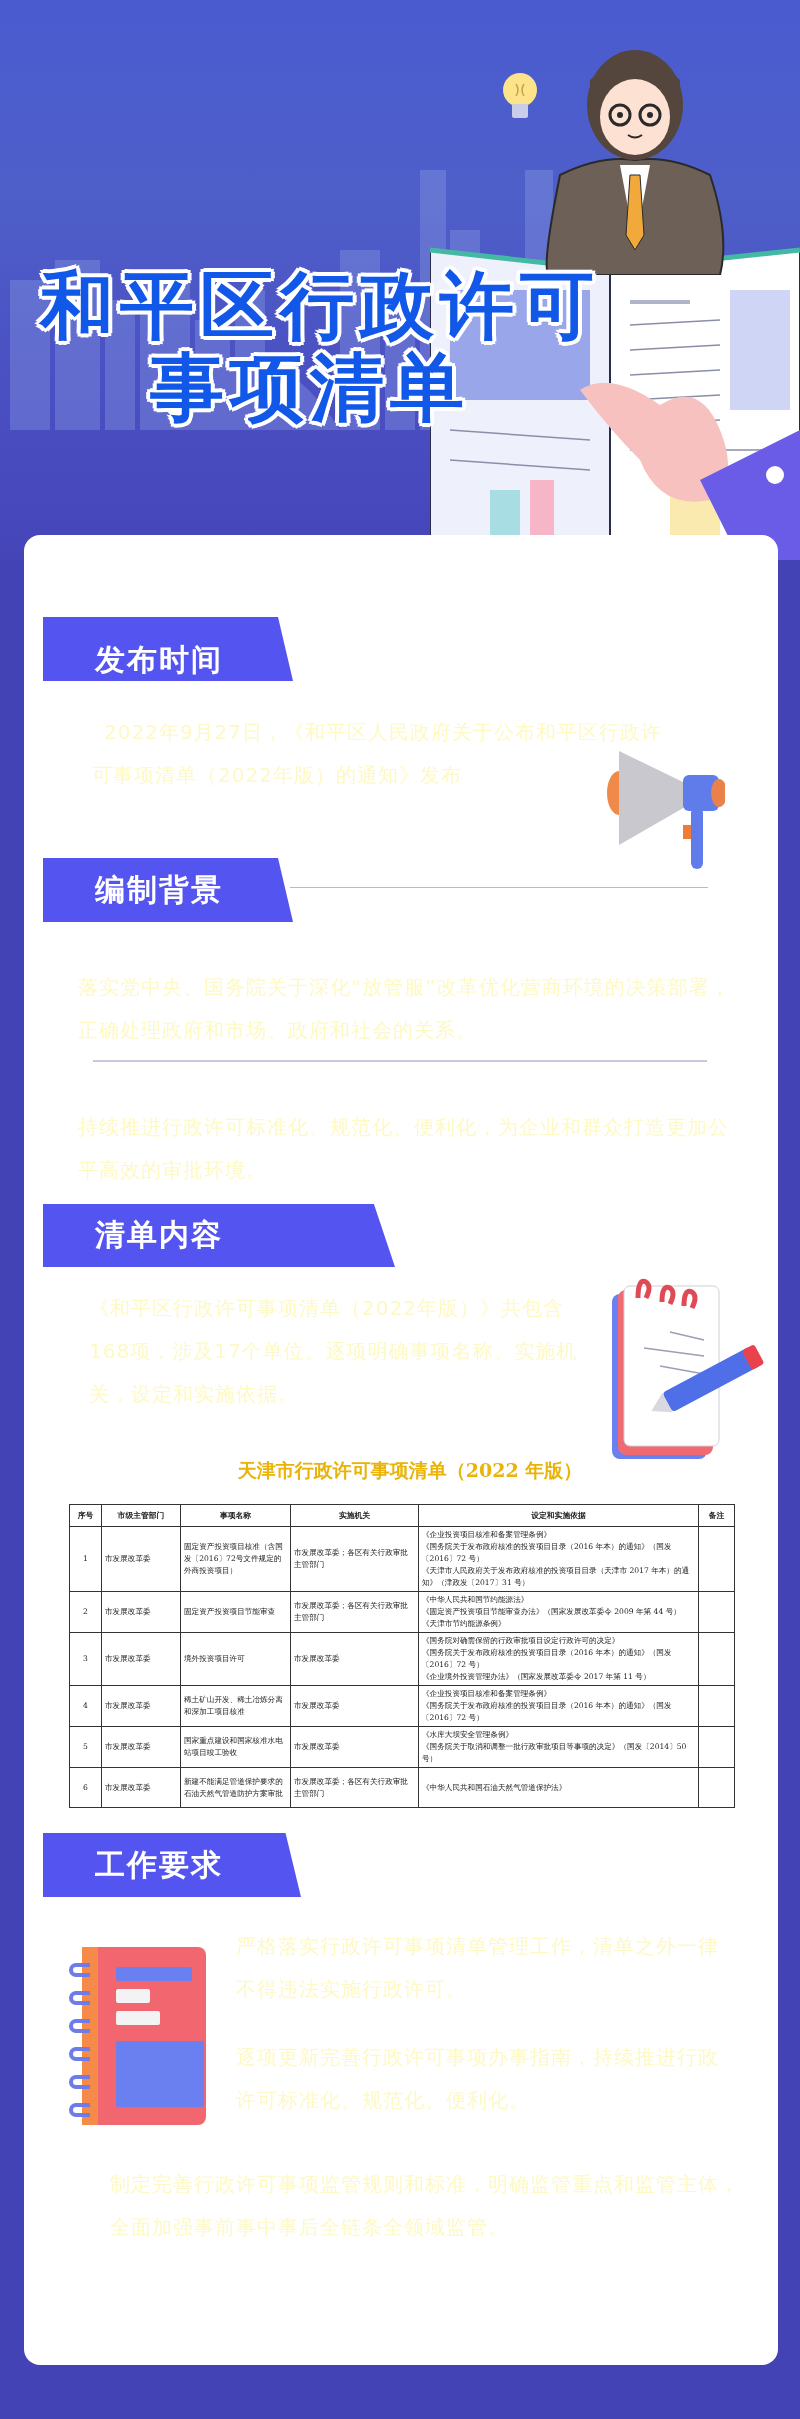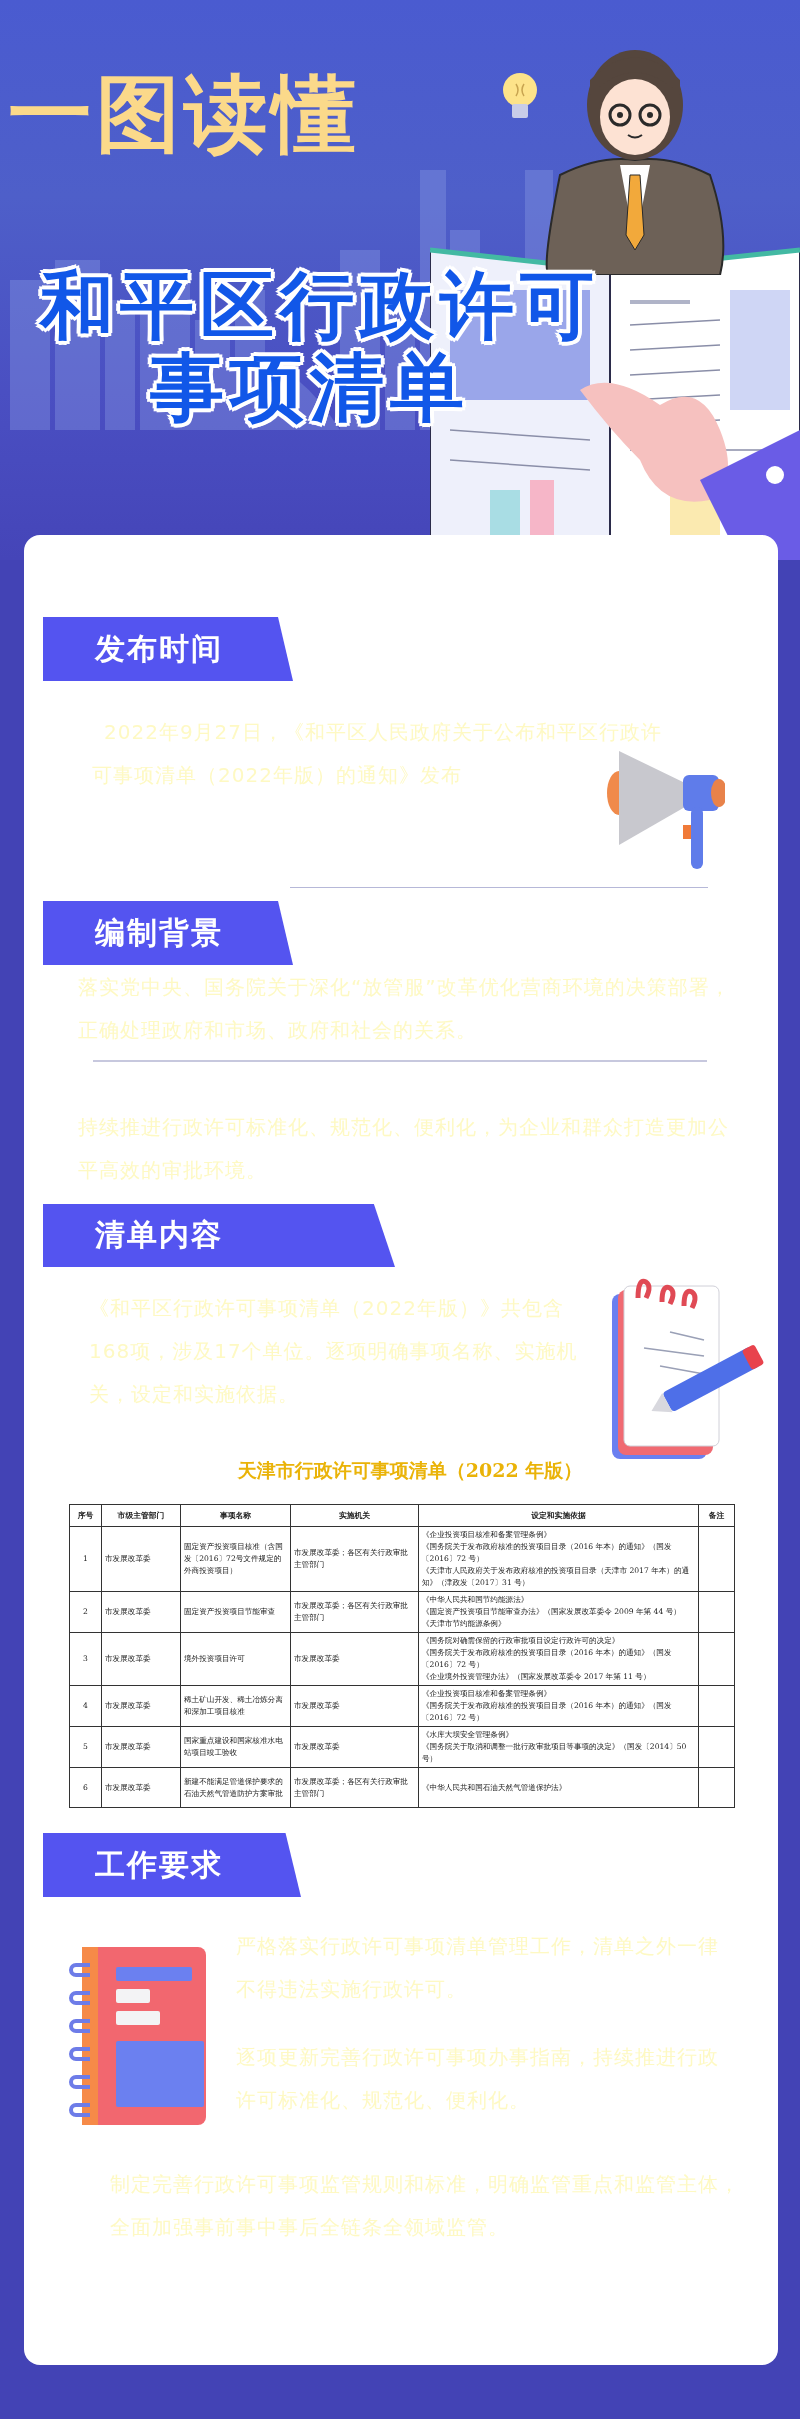--- a/index.html
+++ b/index.html
@@ -56,21 +56,20 @@
       <rect x="340" y="80" width="40" height="180"></rect>
       <rect x="385" y="140" width="30" height="120"></rect>
       <rect x="420" y="-40" width="26" height="300"></rect>
       <rect x="450" y="60" width="30" height="200"></rect>
       <rect x="525" y="-80" width="28" height="340"></rect>
       <rect x="560" y="120" width="30" height="140"></rect>
       <rect x="740" y="120" width="60" height="140"></rect>
     </g>
   </svg>
 
-  <div class="hero-kicker">一图读懂</div>
 
   <svg style="position:absolute;left:500px;top:70px" width="40" height="60" viewBox="0 0 40 60">
     <circle cx="20" cy="20" r="17" fill="#fde38a"></circle>
     <rect x="12" y="34" width="16" height="14" rx="2" fill="#c9cde8"></rect>
     <path d="M16 14 q4 6 0 12 M24 14 q-4 6 0 12" stroke="#c8a450" stroke-width="1.5" fill="none"></path>
   </svg>
 
   <svg style="position:absolute;left:430px;top:230px" width="370" height="330" viewBox="0 0 370 330">
     <path d="M0 20 L180 40 L180 330 L0 320 Z" fill="#eef0fb" stroke="#2b2b4a" stroke-width="2"></path>
     <path d="M180 40 L370 20 L370 320 L180 330 Z" fill="#ffffff" stroke="#2b2b4a" stroke-width="2"></path>
@@ -112,35 +111,35 @@
 
   <svg style="position:absolute;left:570px;top:310px" width="230" height="250" viewBox="0 0 230 250">
     <path d="M10 80 Q 40 60 90 95 Q 130 70 150 120 Q 170 170 140 190 Q 90 200 70 150 Q 40 120 10 80 Z" fill="#f6c1bf"></path>
     <path d="M130 170 L 230 120 L 230 250 L 170 250 Z" fill="#6a5ce6"></path>
     <circle cx="205" cy="165" r="9" fill="#fff"></circle>
   </svg>
 </div>
 
 <div class="card"></div>
 
-<div class="sec-head" style="top:617px;width:250px;">
+<div class="sec-head" style="top:617px;width:250px;align-items:flex-end;">
   <span>发布时间</span>
 </div>
 <div class="para" style="left:92px;top:711px;width:590px;text-indent:12px;">2022年9月27日，《和平区人民政府关于公布和平区行政许可事项清单（2022年版）的通知》发布</div>
 
 <svg style="position:absolute;left:605px;top:745px" width="120" height="125" viewBox="0 0 120 125">
   <ellipse cx="14" cy="48" rx="12" ry="22" fill="#f08a4b"></ellipse>
   <path d="M14 6 L80 38 L80 62 L14 100 Z" fill="#c8c8ce"></path>
   <rect x="78" y="30" width="36" height="36" rx="6" fill="#5f7cea"></rect>
   <ellipse cx="114" cy="48" rx="8" ry="14" fill="#e8824a"></ellipse>
   <rect x="86" y="62" width="12" height="62" rx="6" fill="#5f7cea"></rect>
   <rect x="78" y="80" width="8" height="14" fill="#f07a38"></rect>
 </svg>
 
-<div class="sec-head" style="top:858px;width:250px;margin-top:43px;">
+<div class="sec-head" style="top:858px;width:250px;">
   <span>编制背景</span>
 </div>
 <div class="rule" style="left:290px;top:887px;width:418px;height:1px;background:#b6b8d8;"></div>
 
 <div class="para" style="left:78px;top:966px;width:660px;">落实党中央、国务院关于深化“放管服”改革优化营商环境的决策部署，正确处理政府和市场、政府和社会的关系。</div>
 <div class="rule" style="left:93px;top:1060px;width:614px;"></div>
 <div class="para" style="left:78px;top:1106px;width:660px;">持续推进行政许可标准化、规范化、便利化，为企业和群众打造更加公平高效的审批环境。</div>
 
 <div class="sec-head" style="top:1204px;width:352px;height:63px;">
   <span>清单内容</span>

